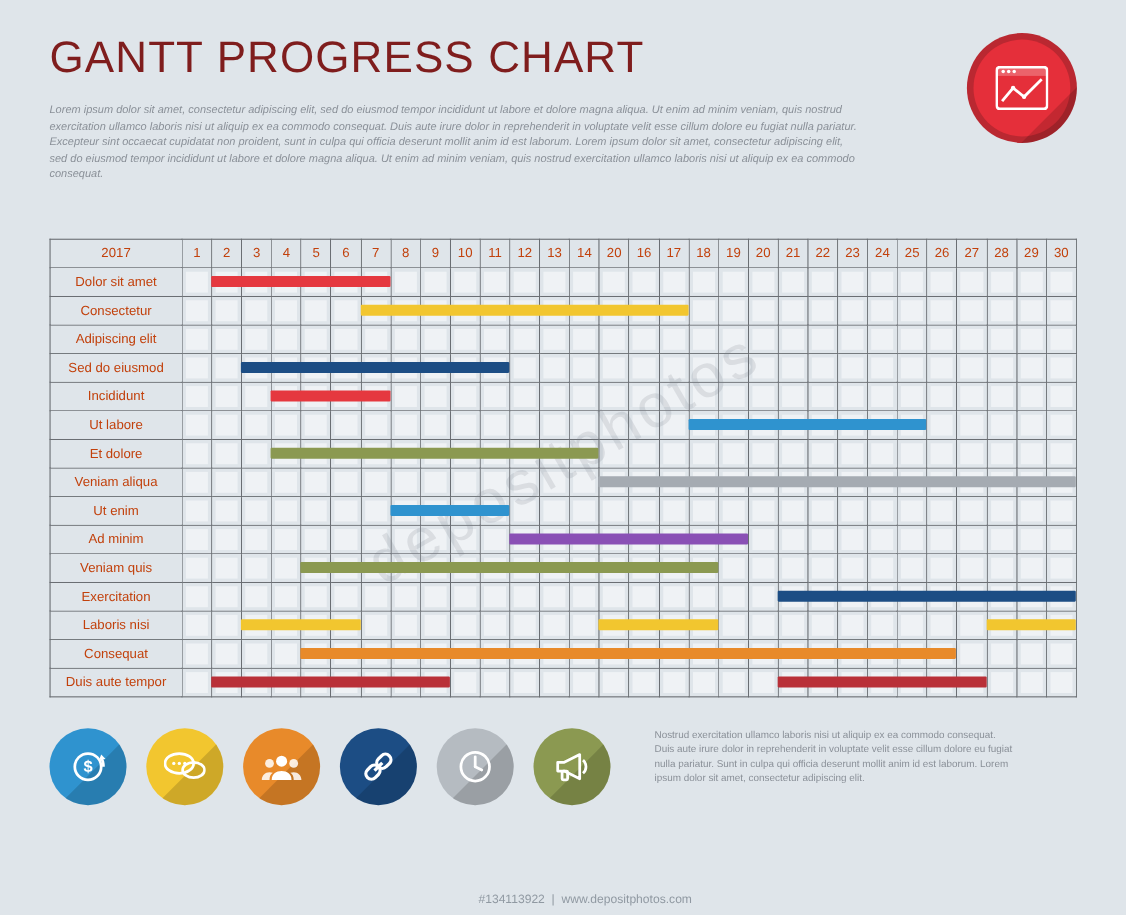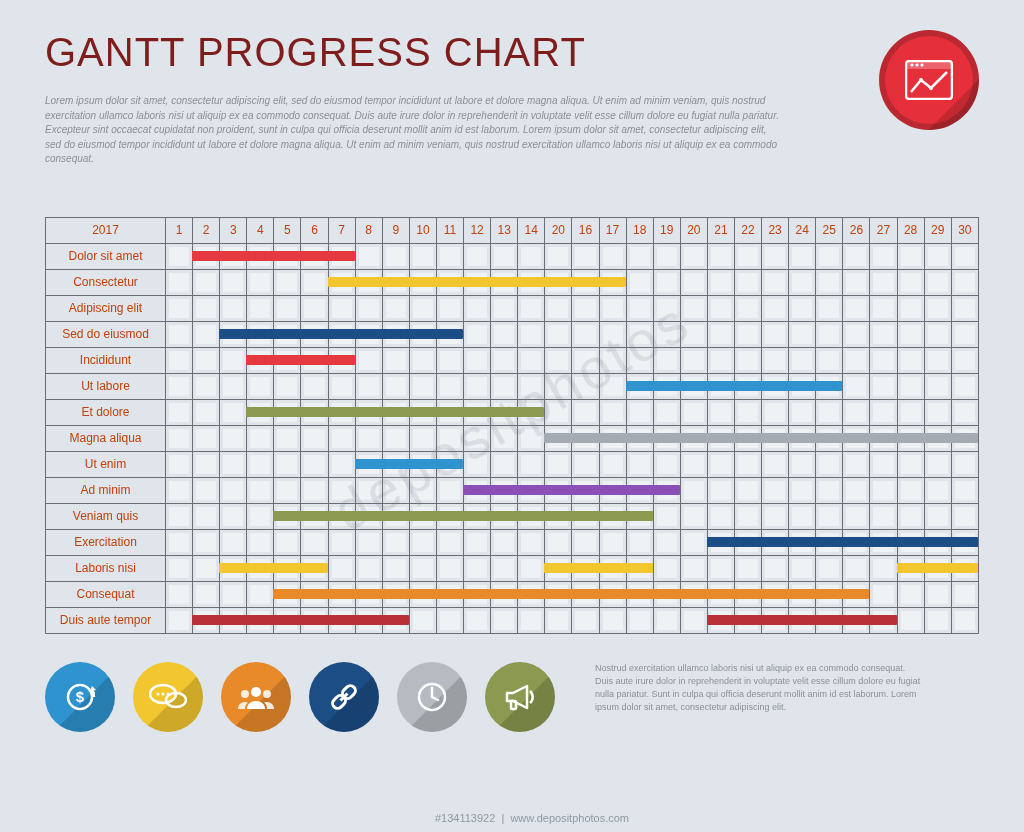--- a/index.html
+++ b/index.html
@@ -447,21 +447,21 @@
             <td class="cell"></td>
             <td class="cell"></td>
             <td class="cell"></td>
             <td class="cell"></td>
             <td class="cell"></td>
             <td class="cell"></td>
             <td class="cell"></td>
             <td class="cell"></td>
           </tr>
           <tr>
-            <td class="task">Magna aliqua</td>
+            <td class="task">Veniam aliqua</td>
             <td class="cell"></td>
             <td class="cell"></td>
             <td class="cell"></td>
             <td class="cell"></td>
             <td class="cell"></td>
             <td class="cell"></td>
             <td class="cell"></td>
             <td class="cell"></td>
             <td class="cell"></td>
             <td class="cell"></td>

